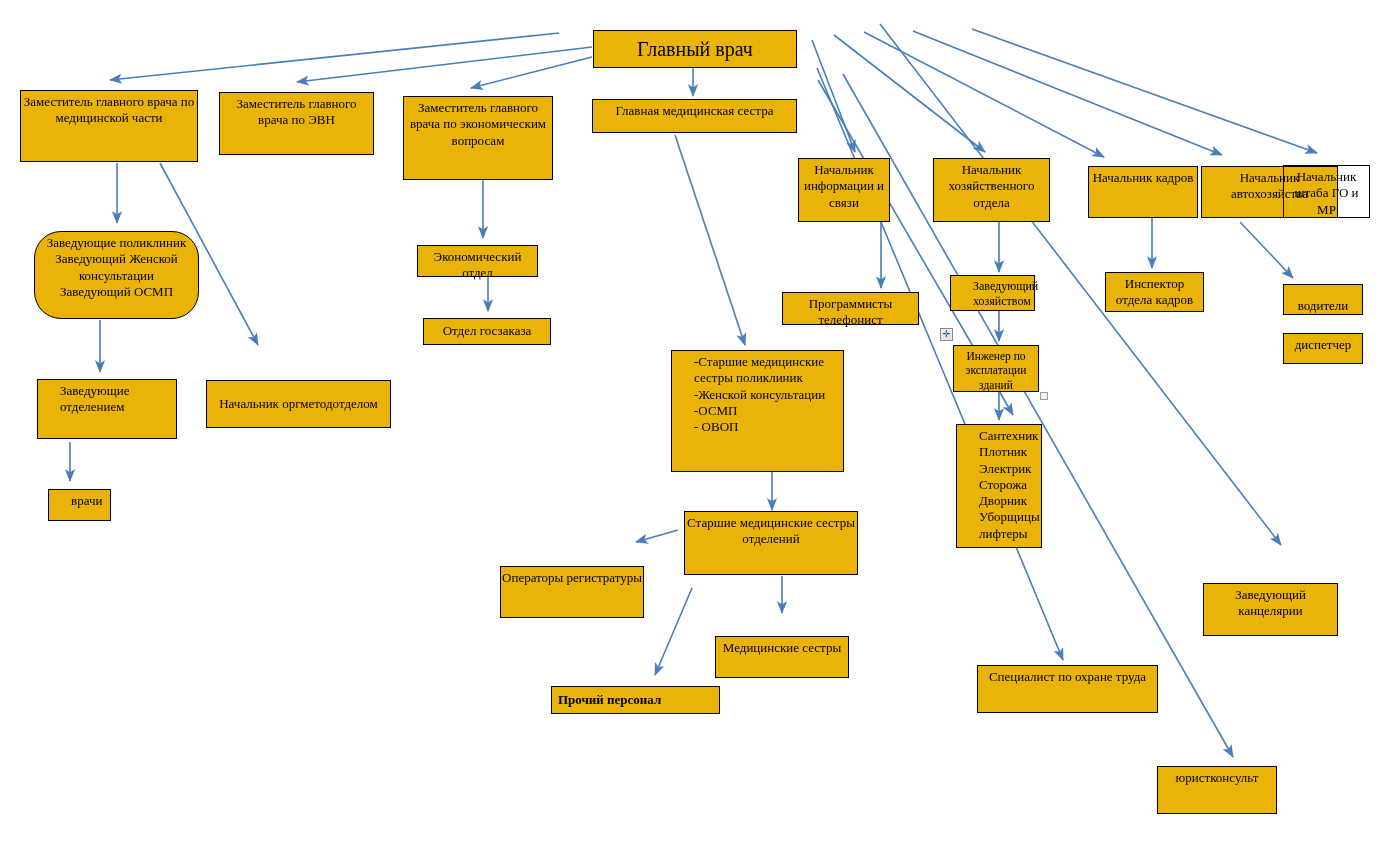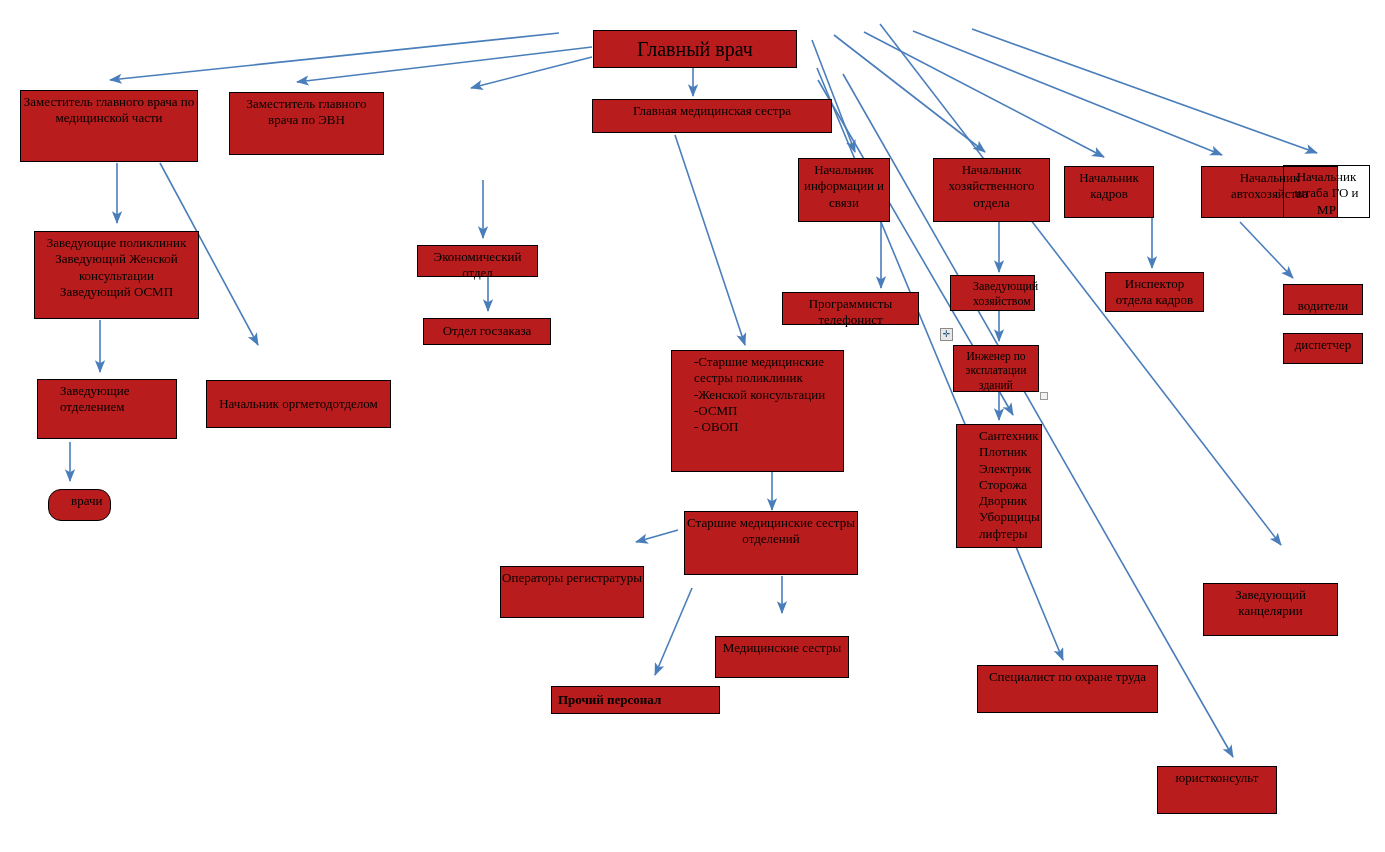--- a/index.html
+++ b/index.html
@@ -21,21 +21,21 @@
     top: 0;
     width: 1385px;
     height: 852px;
     pointer-events: none;
     z-index: 1;
   }
   .node {
     position: absolute;
     box-sizing: border-box;
     border: 1px solid #000000;
-    background: #b91c1c;
+    background: #eab308;
     color: #000000;
     display: flex;
     z-index: 2;
     line-height: 1.25;
     overflow: visible;
   }
   .node .txt {
     width: 100%;
     white-space: pre-line;
   }
@@ -146,50 +146,53 @@
   </svg>
 
   <div class="node al-center fs-20" style="left:593px; top:30px; width:204px; height:38px;">
     <span class="txt">Главный врач</span>
   </div>
 
   <div class="node al-top-center fs-13" style="left:20px; top:90px; width:178px; height:72px;">
     <span class="txt">Заместитель главного врача по медицинской части</span>
   </div>
 
-  <div class="node al-top-center fs-13" style="left:229px; top:92px; width:155px; height:63px;">
+  <div class="node al-top-center fs-13" style="left:219px; top:92px; width:155px; height:63px;">
     <span class="txt">Заместитель главного врача по ЭВН</span>
   </div>
 
-
-  <div class="node al-top-center fs-13" style="left:592px; top:99px; width:240px; height:34px;">
+  <div class="node al-top-center fs-13" style="left:403px; top:96px; width:150px; height:84px;">
+    <span class="txt">Заместитель главного врача по экономическим вопросам</span>
+  </div>
+
+  <div class="node al-top-center fs-13" style="left:592px; top:99px; width:205px; height:34px;">
     <span class="txt">Главная медицинская сестра</span>
   </div>
 
   <div class="node al-top-center fs-13" style="left:798px; top:158px; width:92px; height:64px;">
     <span class="txt">Начальник информации и связи</span>
   </div>
 
   <div class="node al-top-center fs-13" style="left:933px; top:158px; width:117px; height:64px;">
     <span class="txt">Начальник хозяйственного отдела</span>
   </div>
 
-  <div class="node al-top-center fs-13" style="left:1064px; top:166px; width:90px; height:52px;">
+  <div class="node al-top-center fs-13" style="left:1088px; top:166px; width:110px; height:52px;">
     <span class="txt">Начальник кадров</span>
   </div>
 
   <div class="node al-top-center fs-13" style="left:1201px; top:166px; width:137px; height:52px;">
     <span class="txt">Начальник автохозяйства</span>
   </div>
 
   <div class="node al-top-center fs-13 transparent-bg" style="left:1283px; top:165px; width:87px; height:53px; z-index:3;">
     <span class="txt">Начальник штаба ГО и МР</span>
   </div>
 
-  <div class="node al-top-center fs-13" style="left:34px; top:231px; width:165px; height:88px;">
+  <div class="node al-top-center fs-13" style="left:34px; top:231px; width:165px; height:88px;border-radius:27px;">
     <span class="txt">Заведующие поликлиник
 Заведующий Женской консультации
 Заведующий ОСМП</span>
   </div>
 
   <div class="node al-center fs-13" style="left:206px; top:380px; width:185px; height:48px;">
     <span class="txt">Начальник оргметодотделом</span>
   </div>
 
   <div class="node al-top-center fs-13" style="left:417px; top:245px; width:121px; height:32px;">
@@ -227,21 +230,21 @@
 
   <div class="handle-move" style="left:940px; top:328px;">
     <span>✛</span>
   </div>
   <div class="handle-dot" style="left:1040px; top:392px;"></div>
 
   <div class="node al-top-left fs-13" style="left:37px; top:379px; width:140px; height:60px;">
     <span class="txt">Заведующие отделением</span>
   </div>
 
-  <div class="node al-top-left fs-13" style="left:48px; top:489px; width:63px; height:32px;border-radius:13px;">
+  <div class="node al-top-left fs-13" style="left:48px; top:489px; width:63px; height:32px;">
     <span class="txt">врачи</span>
   </div>
 
   <div class="node al-top-left fs-13" style="left:671px; top:350px; width:173px; height:122px;">
     <span class="txt">-Старшие медицинские сестры поликлиник
 -Женской консультации
 -ОСМП
 - ОВОП</span>
   </div>
 

